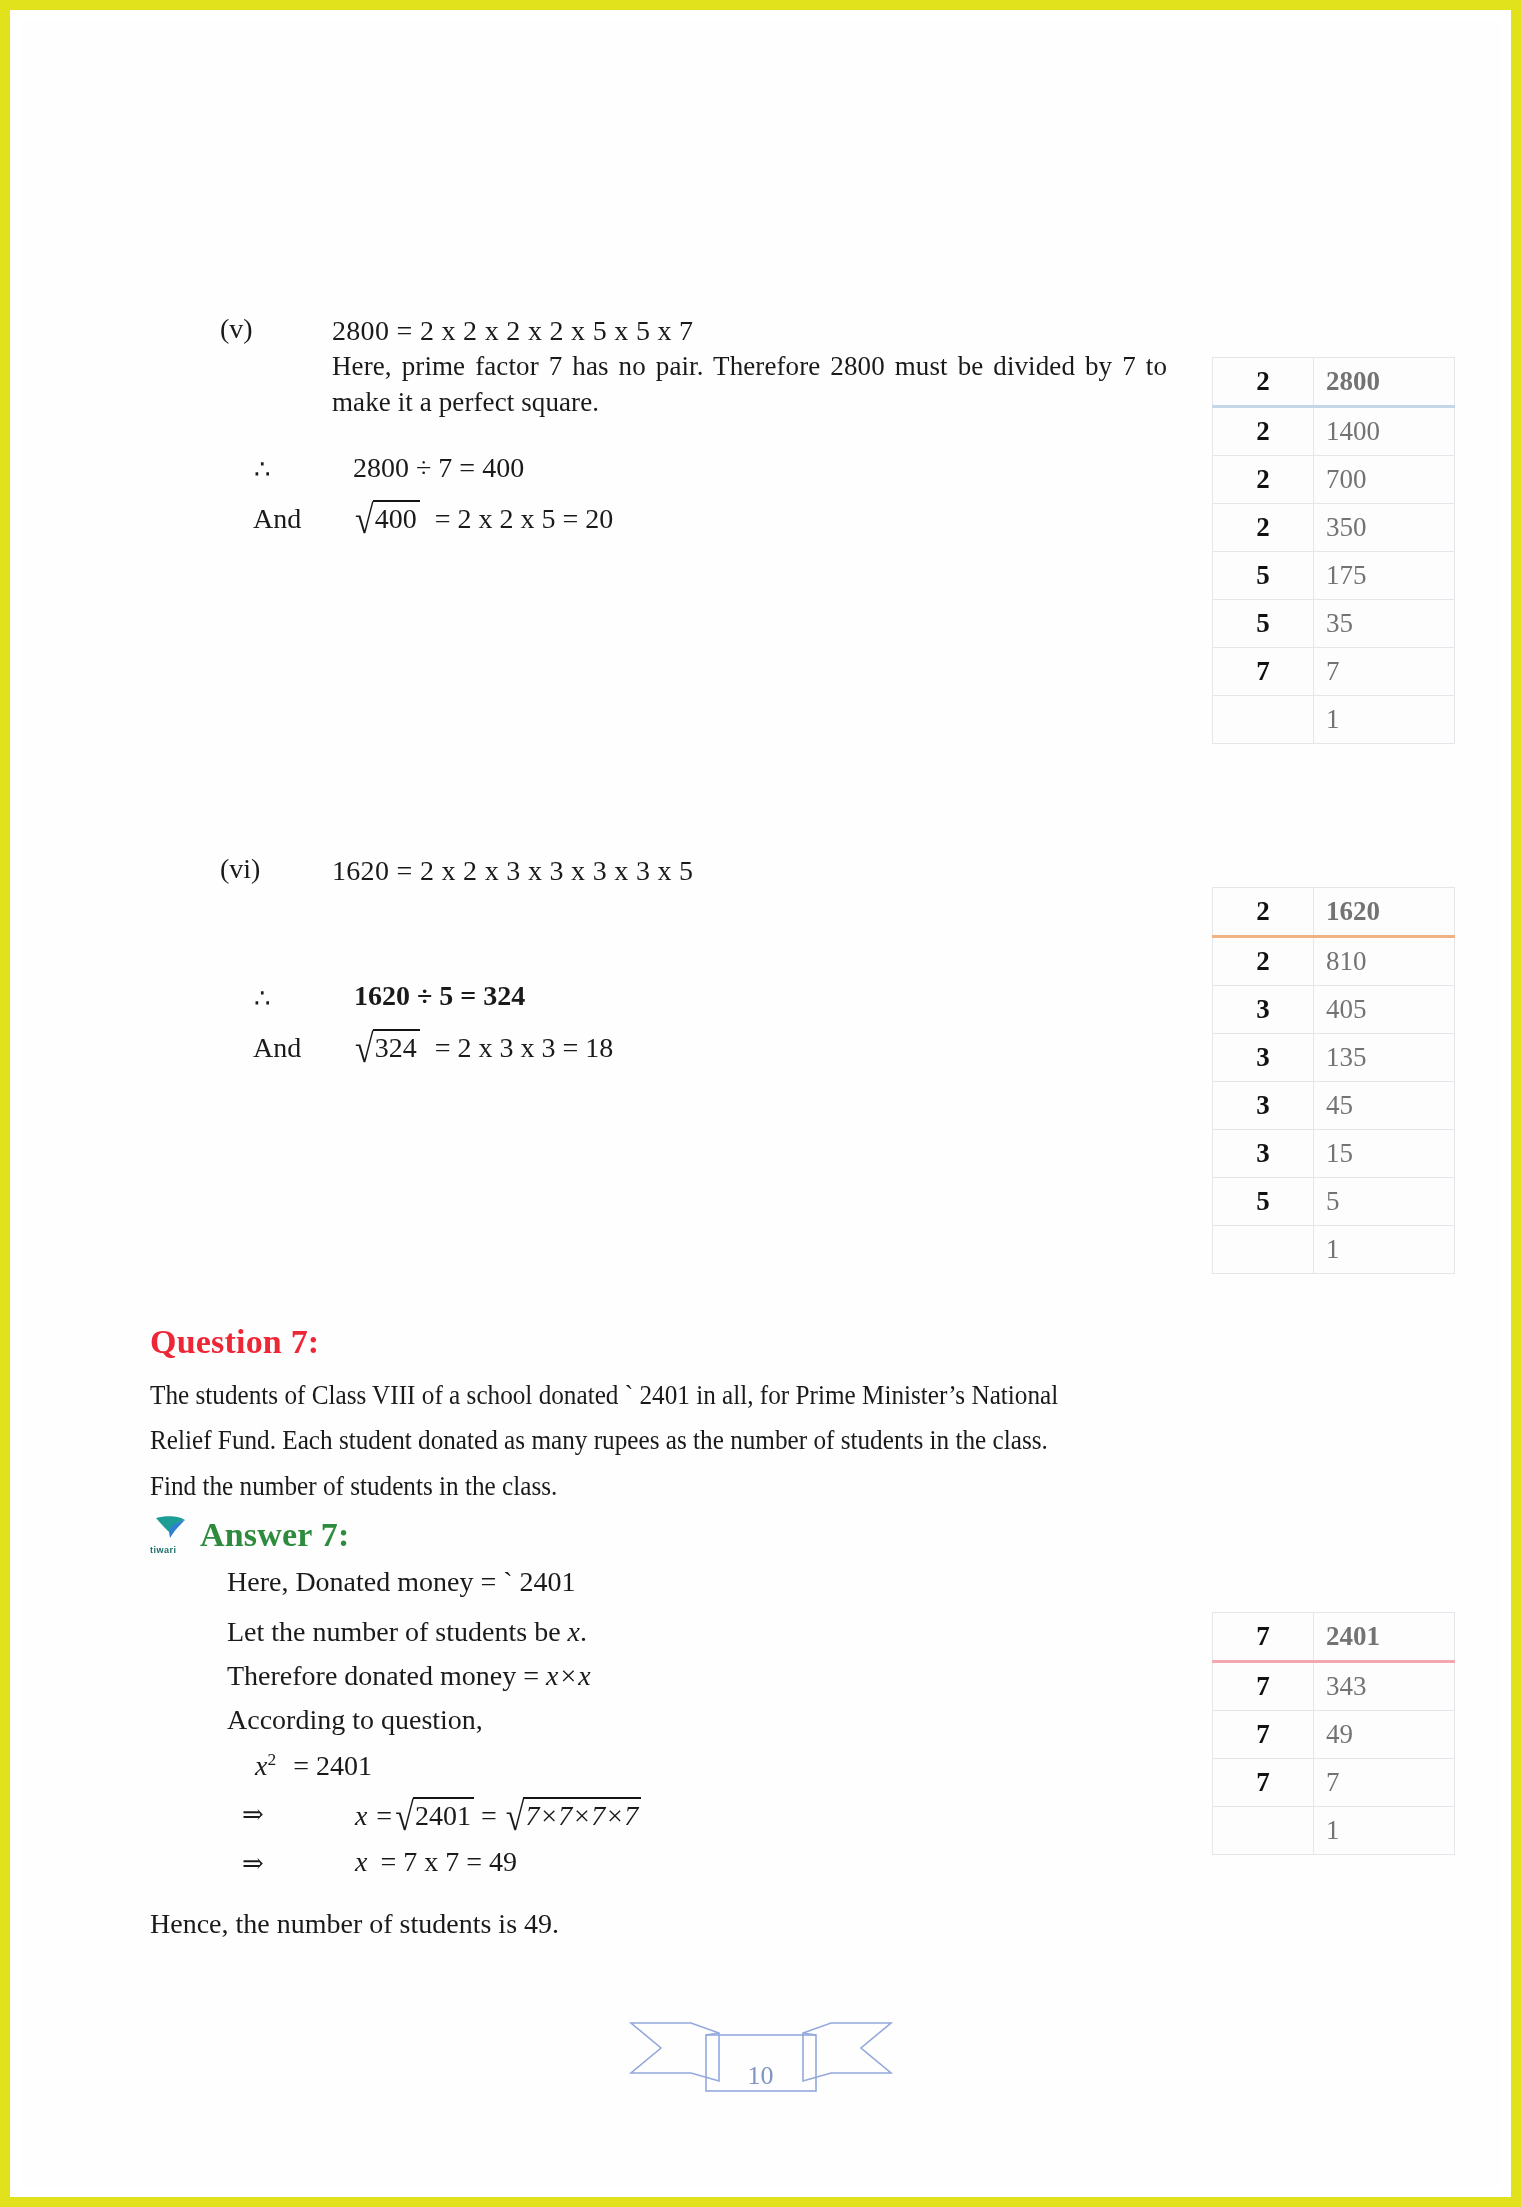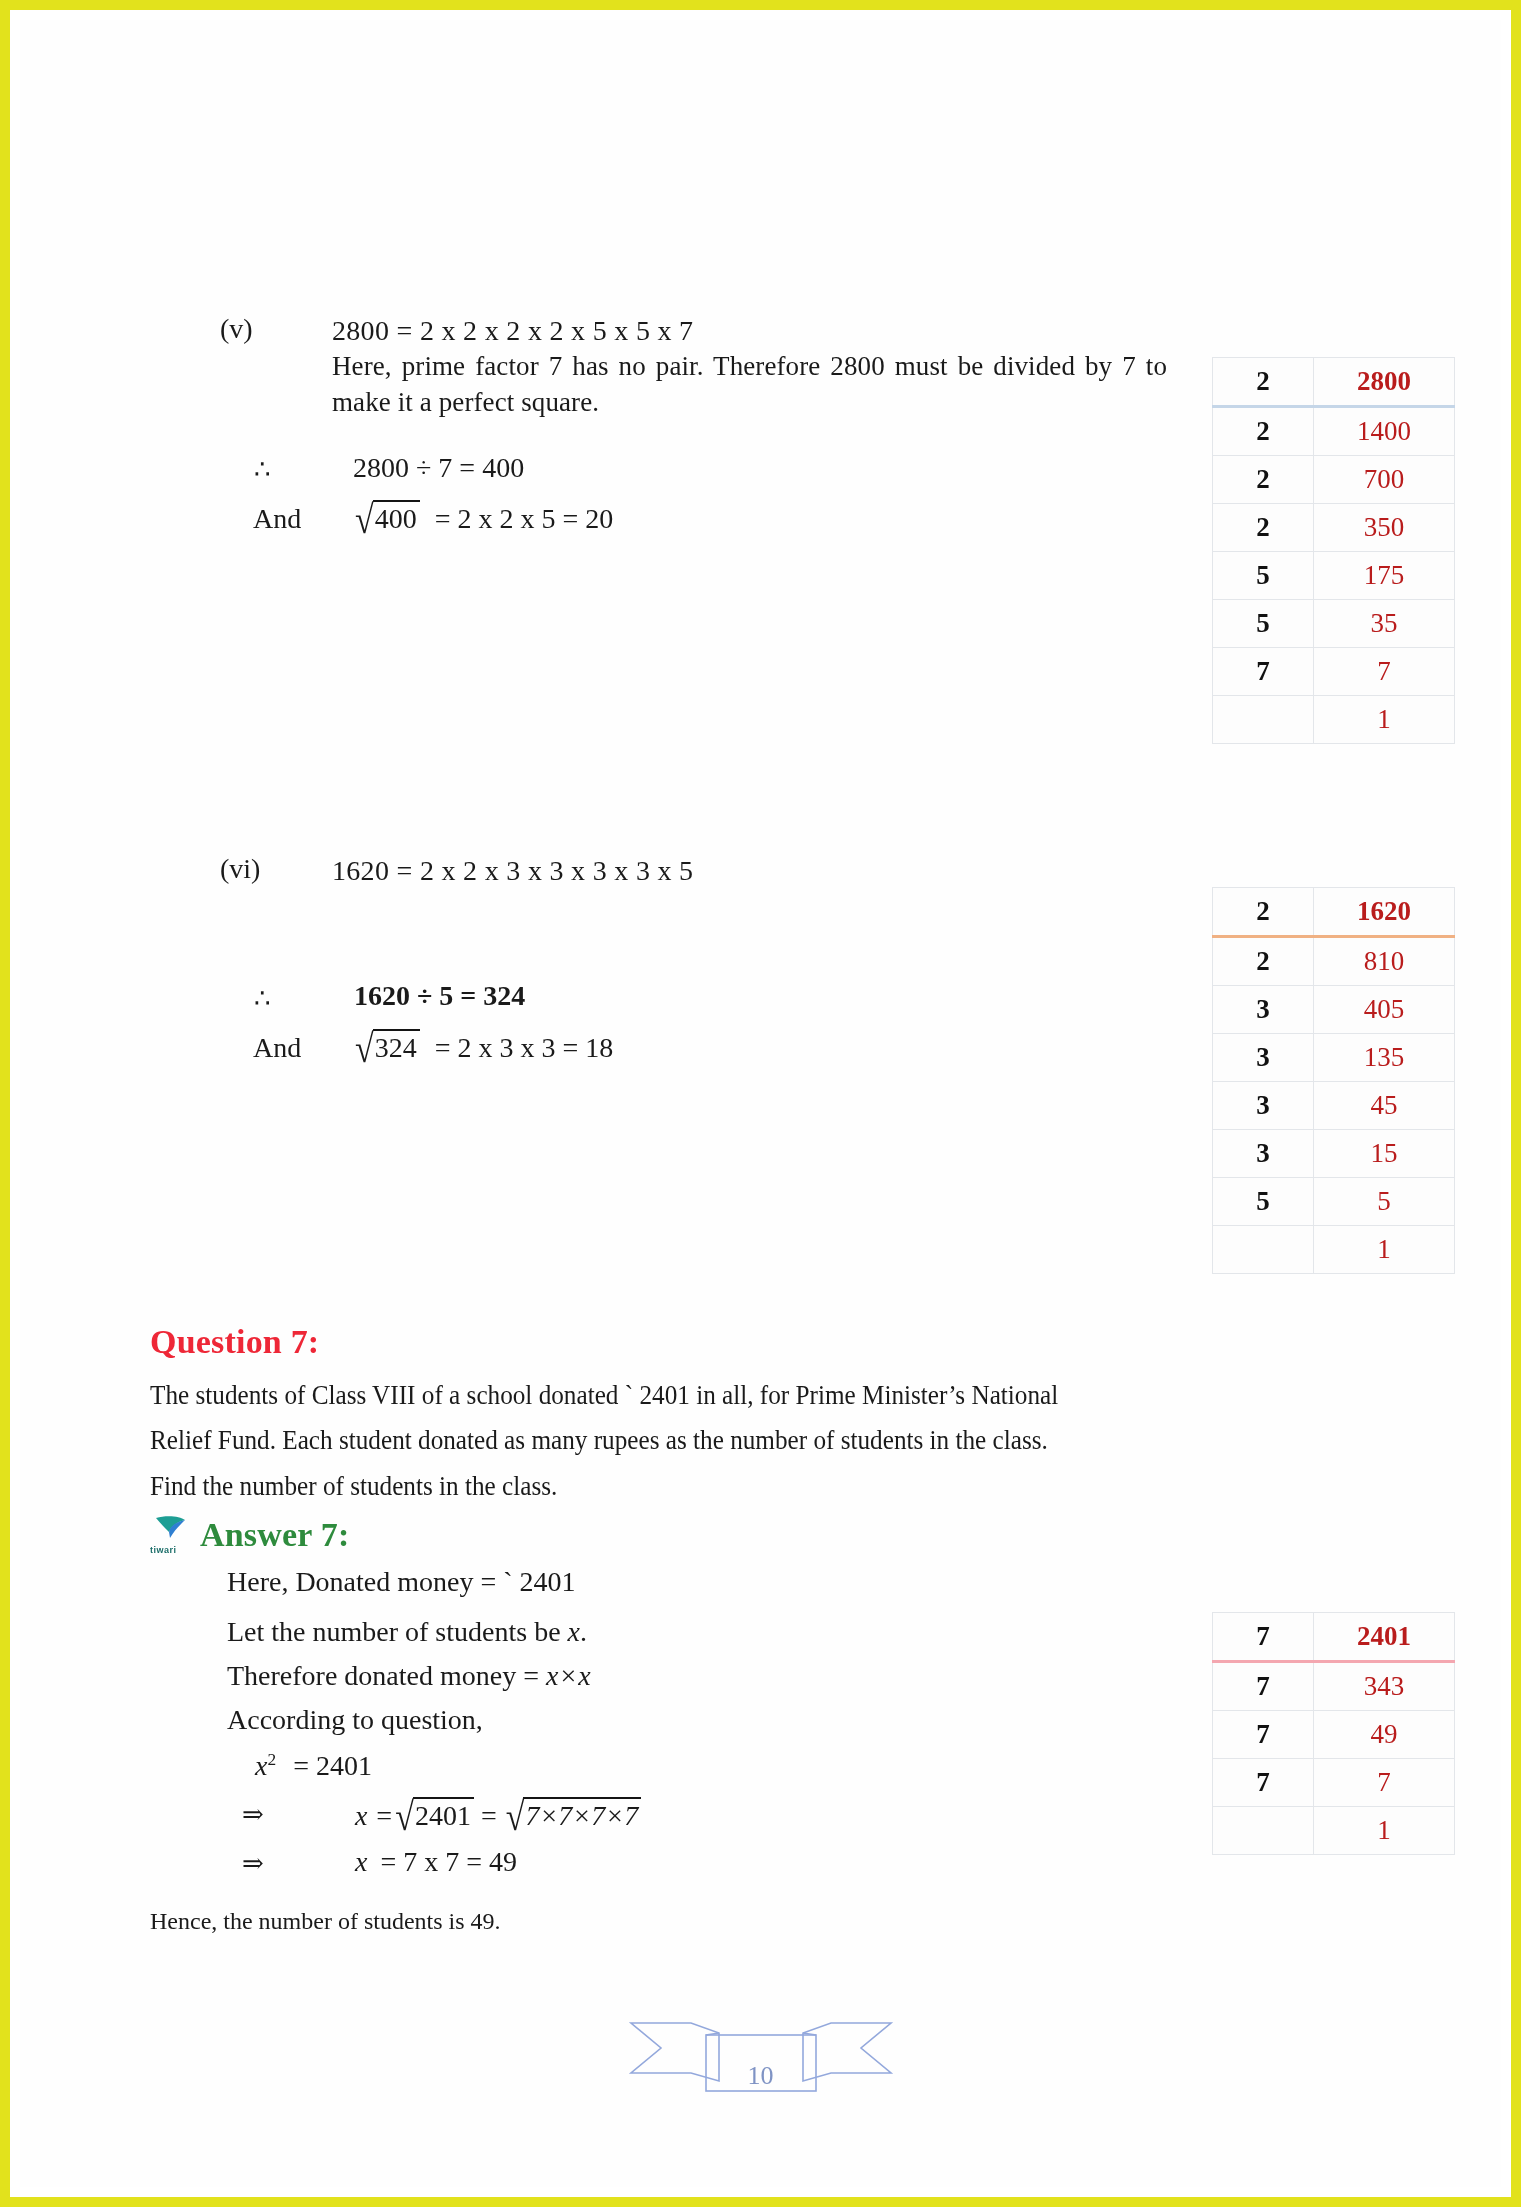--- a/index.html
+++ b/index.html
@@ -110,22 +110,22 @@
     background: #fdfdfd;
   }
   .factor-table td.c-factor {
     width: 76px;
     text-align: center;
     font-weight: bold;
     color: #111;
   }
   .factor-table td.c-value {
     width: 116px;
-    text-align: center;
-    color: #b91c1c;
+    text-align: left;
+    color: #737373;
   }
   .factor-table tr.head td { font-weight: bold; }
   .factor-table tr.head td.c-value { font-weight: bold; }
   .factor-table.accent-blue tr.head td { border-bottom: 3px solid #c5d6e8; }
   .factor-table.accent-orange tr.head td { border-bottom: 3px solid #f0b183; }
   .factor-table.accent-pink tr.head td { border-bottom: 3px solid #f4a7b0; }
 
   
   #question-heading {
     position: absolute;
@@ -177,21 +177,21 @@
   .q-body p { margin: 0; }
 
   .ans-line {
     position: absolute;
     font-size: 28px;
     white-space: nowrap;
   }
 
   #hence-line {
     position: absolute;
-    font-size: 24px;
+    font-size: 28px;
   }
 
   
   #footer-ribbon {
     position: absolute;
     left: 50%;
     transform: translateX(-50%);
   }
   #page-number {
     position: absolute;

